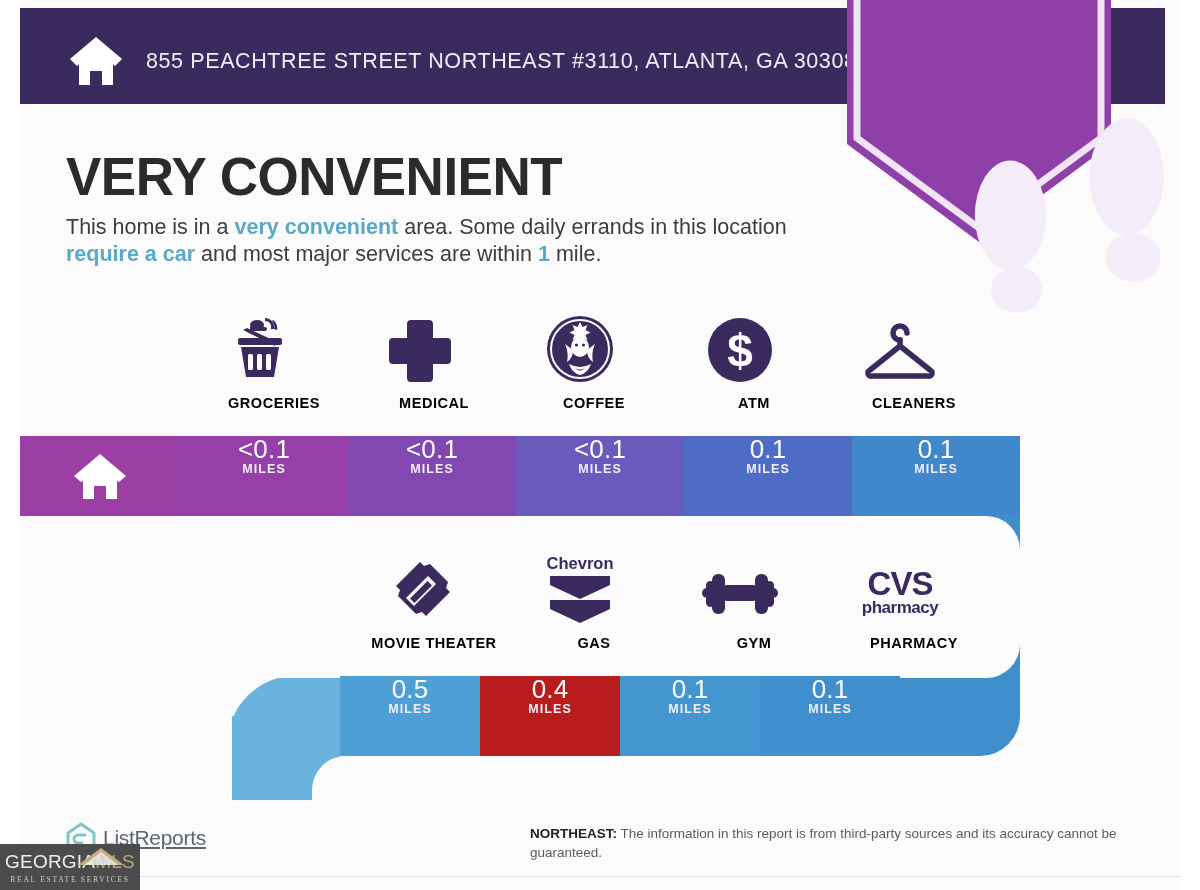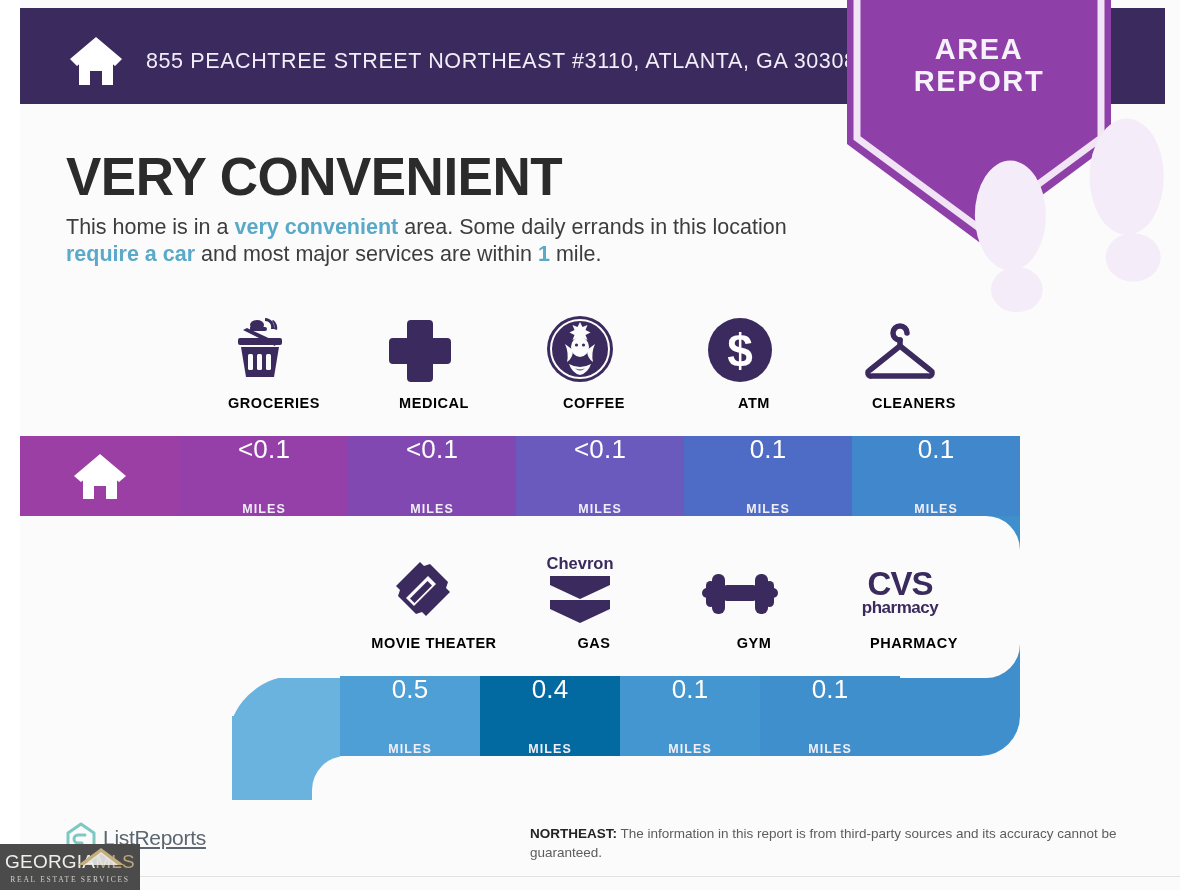--- a/index.html
+++ b/index.html
@@ -81,21 +81,21 @@
     letter-spacing:.55px; color:#000000; white-space:nowrap;margin-left:28px;
   }
 
   
   .snake { position:absolute; left:0; top:420px; width:1200px; height:380px; z-index:8; }
 
   .bar { position:absolute; display:flex; overflow:hidden; }
   #bar1 { left:20px; top:436px; width:1000px; height:80px; z-index:10; }
   #bar2 { left:340px; top:676px; width:560px; height:80px; z-index:10; }
 
-  .seg { flex:1 1 0; display:flex; flex-direction:column; align-items:center; justify-content:space-between; }
+  .seg { flex:1 1 0; display:flex; flex-direction:column; align-items:center; justify-content:flex-start; }
   .seg-home { flex:0 0 160px; display:flex; align-items:center; justify-content:center; }
   .seg-val { color:#ffffff; font-size:26px; font-weight:400; line-height:1; letter-spacing:.2px; }
   .seg-unit { color:#f0eef7; font-size:12.5px; font-weight:700; letter-spacing:1.1px; }
 
   
 
   
   .lr-logo {
     position:absolute; left:66px; top:822px;
     display:flex; align-items:center; gap:7px; z-index:30;
@@ -138,24 +138,20 @@
       </span>
       <div class="addr">855 PEACHTREE STREET NORTHEAST #3110, ATLANTA, GA 30308</div>
     </div>
   </div>
 
   <div class="pennant">
     <svg viewBox="0 0 272 252">
       <path d="M4 -10 L268 -10 L268 150 L136 248 L4 150 Z" fill="#8e3fa8"></path>
       <path d="M14 -10 L258 -10 L258 144 L136 234 L14 144 Z" fill="none" stroke="#f0e4f5" stroke-width="7"></path>
     </svg>
-    <div class="pennant-text">
-      <div>AREA</div>
-      <div>REPORT</div>
-    </div>
     <span class="pennant-feet">
       <svg viewBox="0 0 80 78">
           <g fill="#f4ecf8">
         <ellipse cx="20" cy="32" rx="11" ry="17"></ellipse>
         <ellipse cx="22" cy="55" rx="8" ry="7"></ellipse>
         <ellipse cx="56" cy="20" rx="11.5" ry="18"></ellipse>
         <ellipse cx="58" cy="45" rx="8.5" ry="7.5"></ellipse>
       </g>
         </svg>
     </span>
@@ -345,21 +341,21 @@
       </div>
       <div class="icon-label">PHARMACY</div>
     </div>
   </div>
 
   <div class="bar" id="bar2">
     <div class="seg" style="background:#4e9fd5">
       <span class="seg-val">0.5</span>
       <span class="seg-unit">MILES</span>
     </div>
-    <div class="seg" style="background:#0369a1">
+    <div class="seg" style="background:#b91c1c">
       <span class="seg-val">0.4</span>
       <span class="seg-unit">MILES</span>
     </div>
     <div class="seg" style="background:#4396d0">
       <span class="seg-val">0.1</span>
       <span class="seg-unit">MILES</span>
     </div>
     <div class="seg" style="background:#3f8fcc">
       <span class="seg-val">0.1</span>
       <span class="seg-unit">MILES</span>

